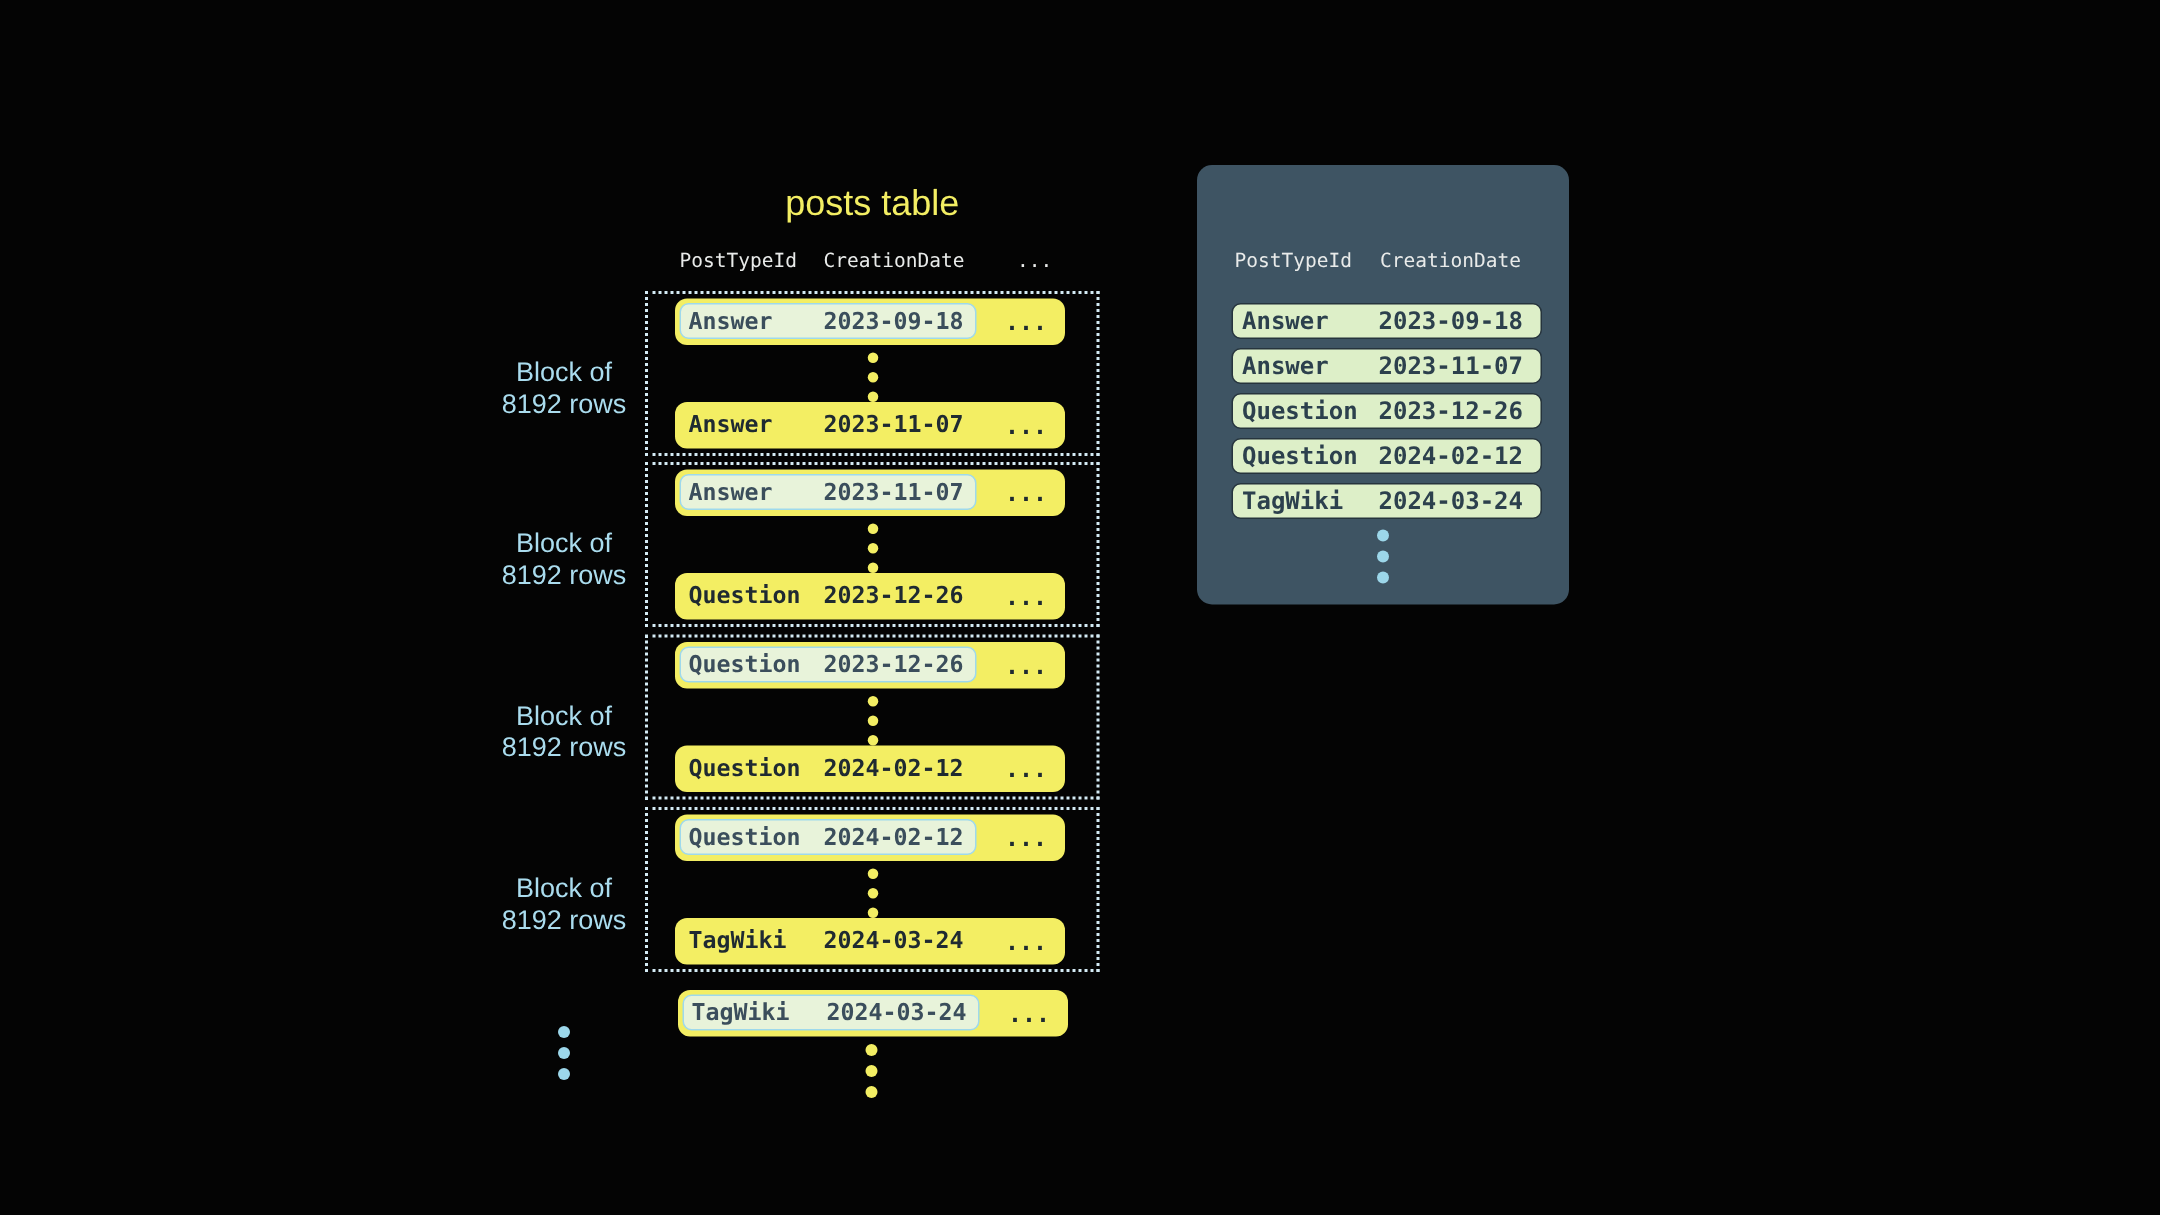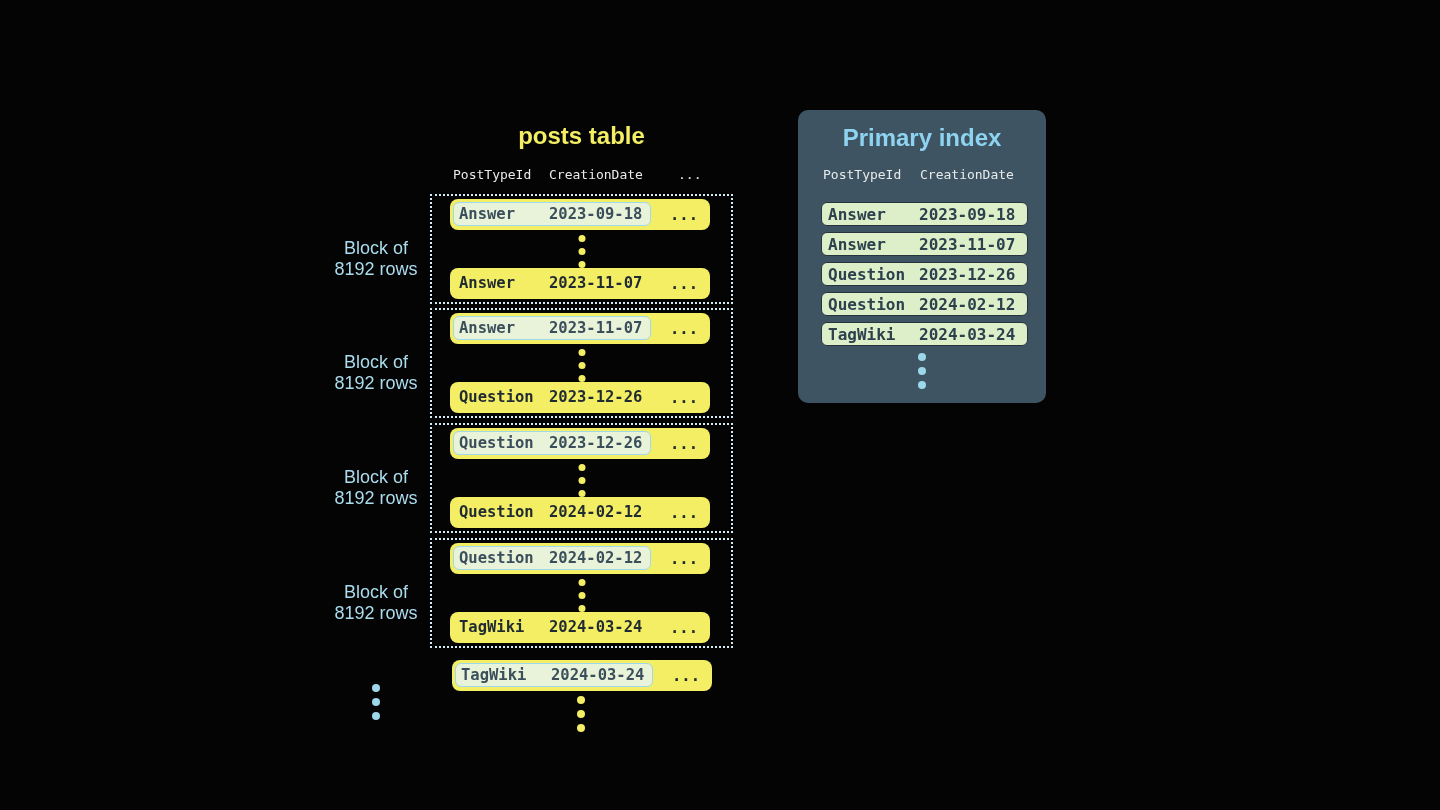--- a/index.html
+++ b/index.html
@@ -1,21 +1,21 @@
 <!DOCTYPE html>
 <html><head>
 <meta charset="utf-8">
 <style>
   html,body{margin:0;padding:0;background:#040404;}
   .canvas{position:relative;width:1440px;height:810px;background:#040404;overflow:hidden;
           font-family:"Liberation Sans",sans-serif;}
 
   
   .pt-title{position:absolute;left:430px;top:122px;width:303px;text-align:center;
-            font-size:24px;font-weight:700;color:#f3ee63;}
+            font-size:24px;font-weight:400;color:#f3ee63;}
   .pt-header{position:absolute;left:430px;top:167px;width:303px;height:18px;
              font-family:"DejaVu Sans Mono",monospace;font-size:13px;font-weight:500;color:#e9ebea;}
   .pt-header .pth1{position:absolute;left:23px;}
   .pt-header .pth2{position:absolute;left:119px;}
   .pt-header .pth3{position:absolute;left:248px;}
 
   .blk-label{position:absolute;left:306px;width:140px;text-align:center;
              font-size:18px;line-height:21px;font-weight:500;color:#aadcee;}
 
   .block{position:absolute;left:430px;width:303px;height:110px;box-sizing:border-box;
@@ -192,21 +192,20 @@
       <i></i>
       <i></i>
     </div>
   <div class="vdots bdots left-bdots">
       <i></i>
       <i></i>
       <i></i>
     </div>
 
   <div class="panel">
-    <div class="panel-title">Primary index</div>
 
     <div class="irow" style="top:92px;">
       <span class="itype">Answer</span>
       <span class="idate">2023-09-18</span>
     </div>
     <div class="irow" style="top:122px;">
       <span class="itype">Answer</span>
       <span class="idate">2023-11-07</span>
     </div>
     <div class="irow" style="top:152px;">

